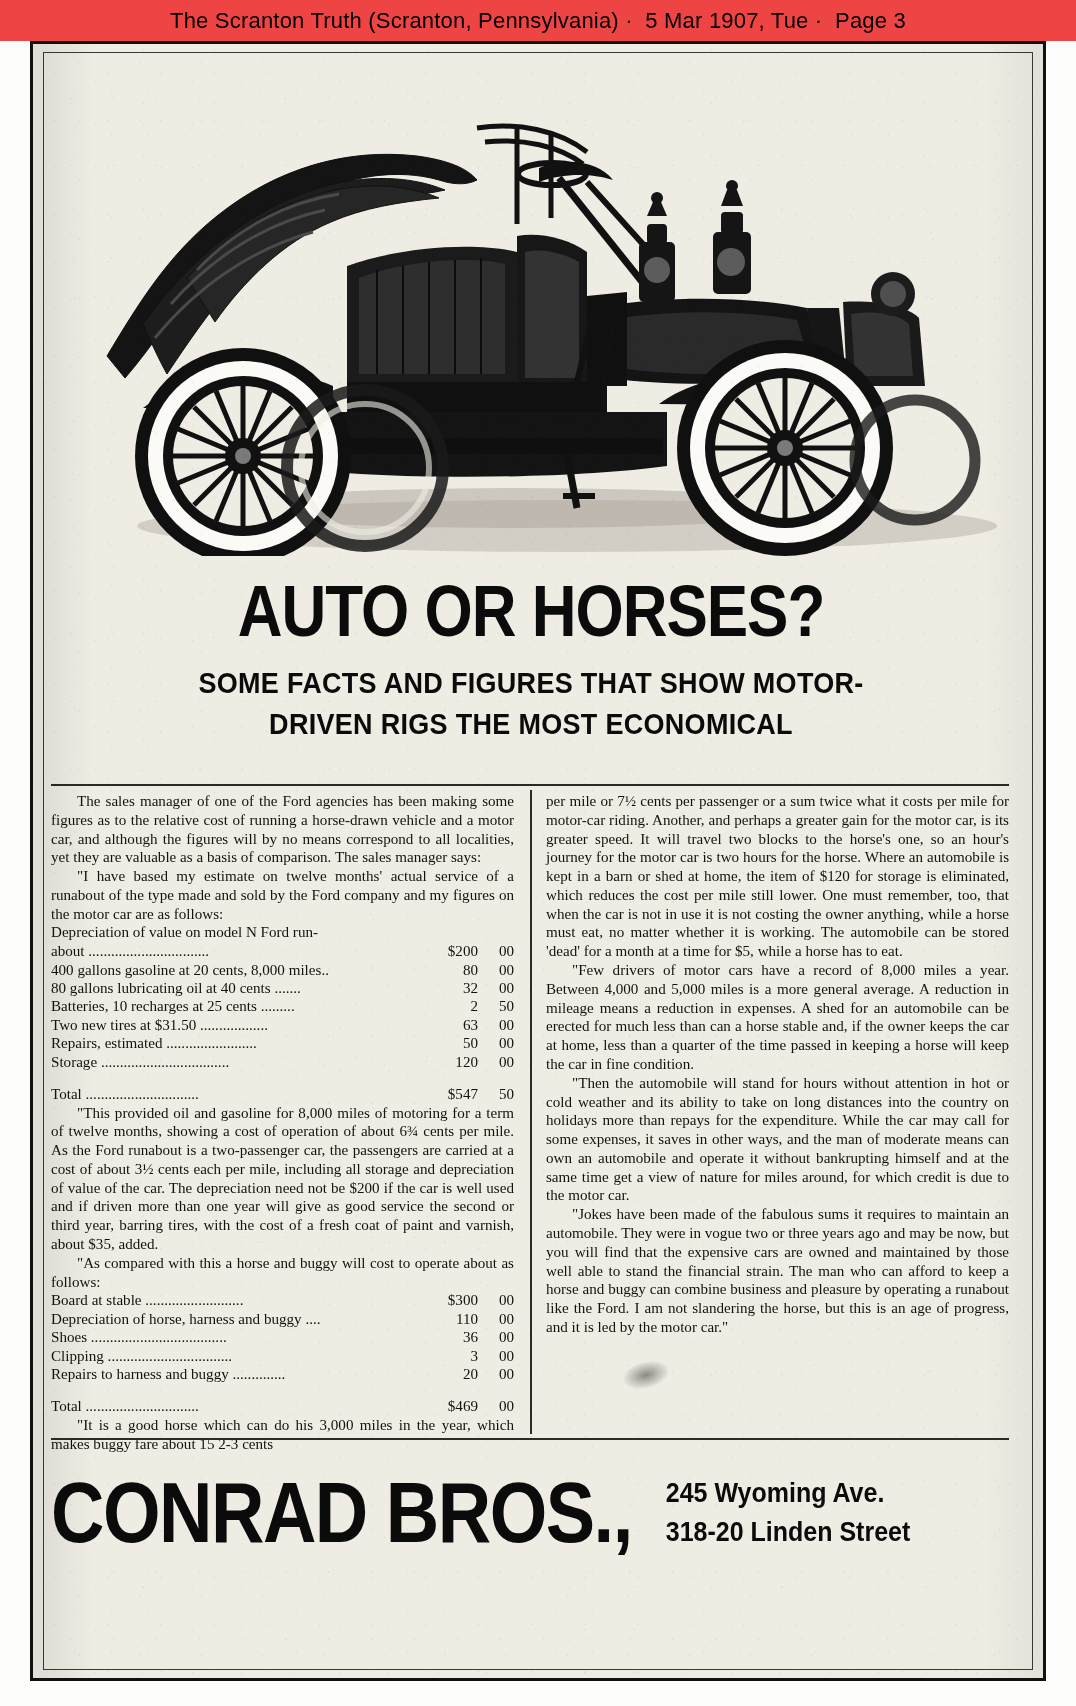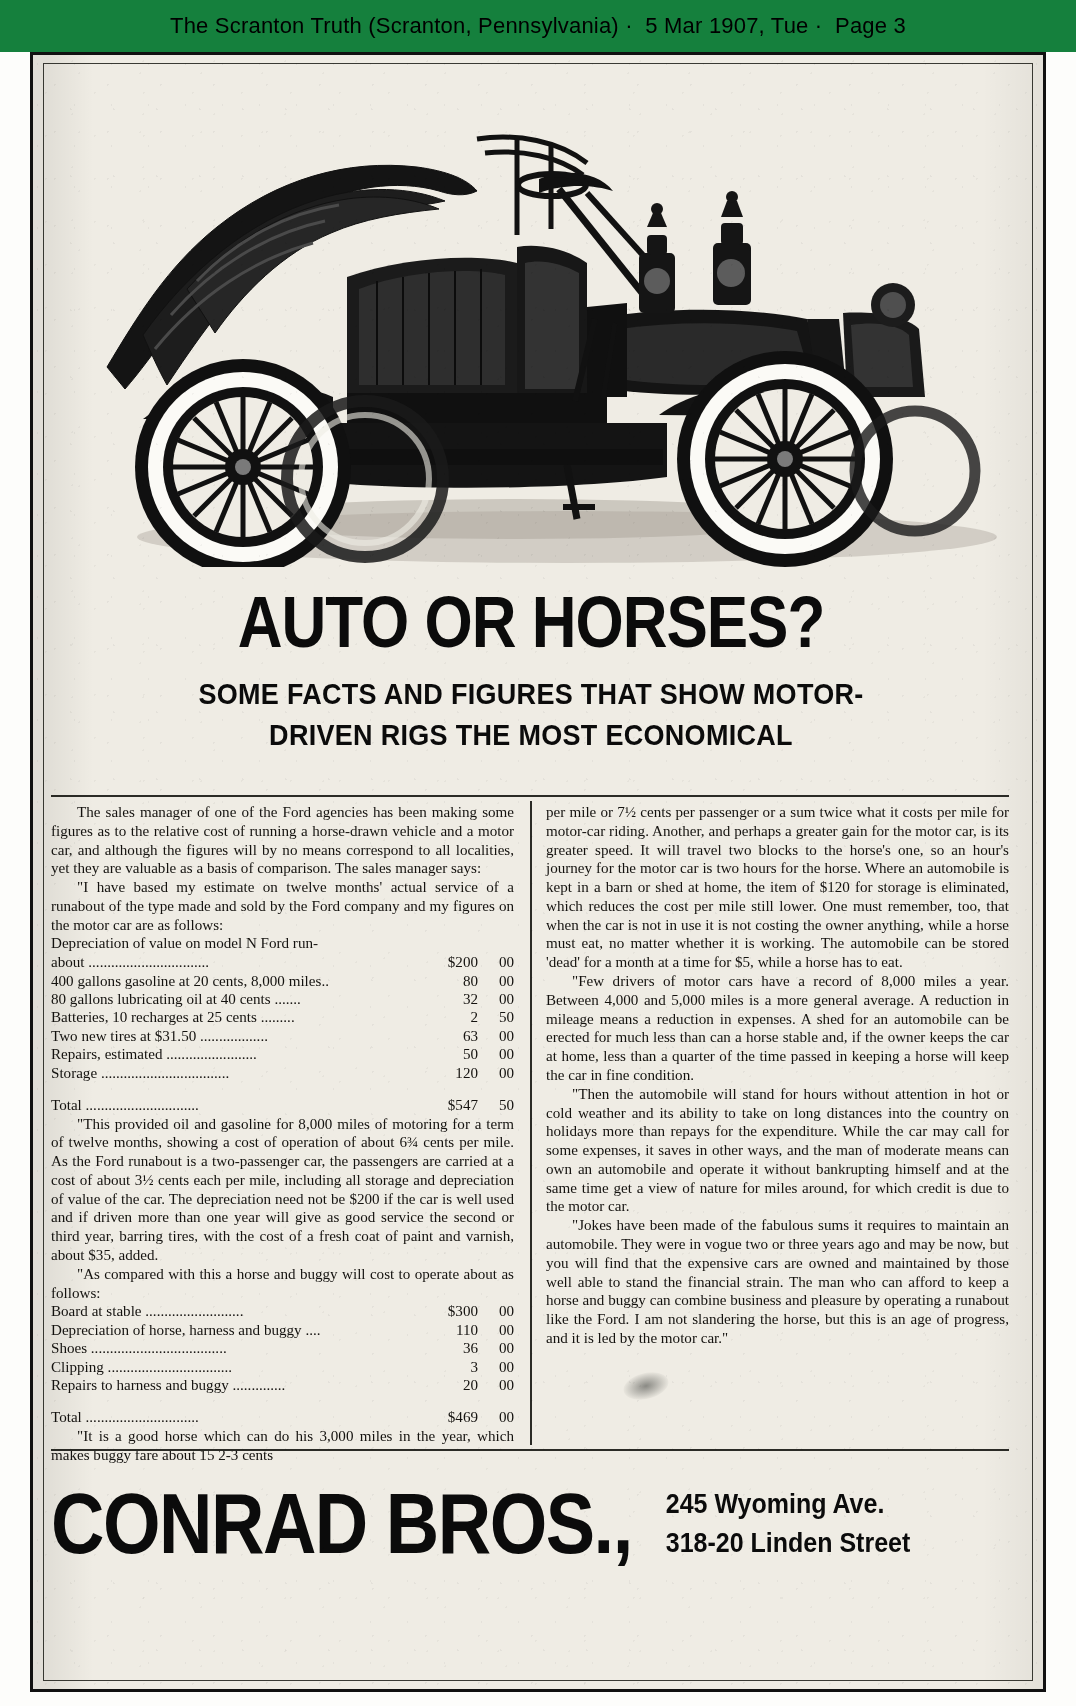--- a/index.html
+++ b/index.html
@@ -16,25 +16,25 @@
 
   #page {
     position: relative;
     width: 1076px;
     height: 1706px;
     background: #fdfdfb;
   }
 
   
   .caption-bar {
-    height: 52px;
+    height: 41px;
     display: flex;
     align-items: center;
     justify-content: center;
-    background: #15803d;
+    background: #ef4444;
   }
   .caption-text {
     font-family: "Liberation Sans", sans-serif;
     font-size: 22px;
     color: #000;
     letter-spacing: 0.2px;
     white-space: pre;
   }
 
   

